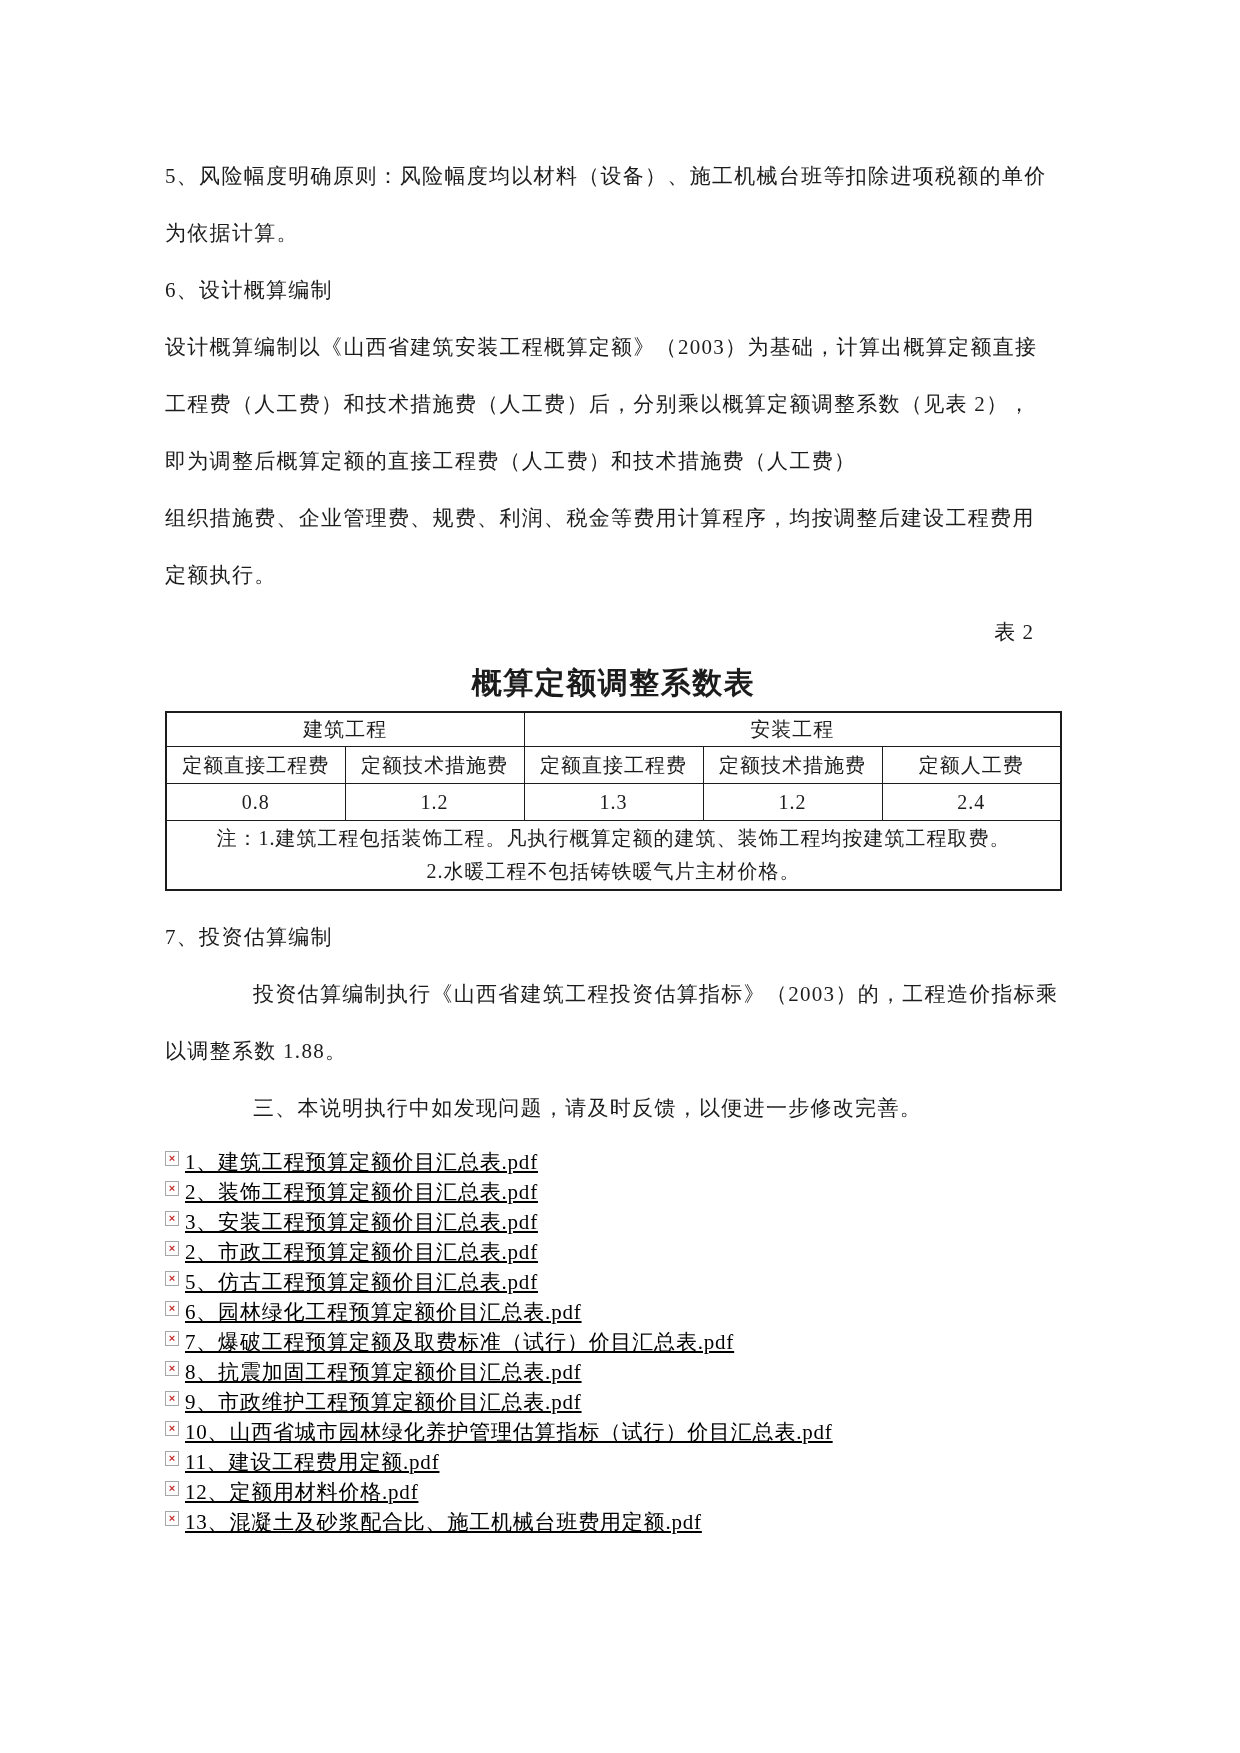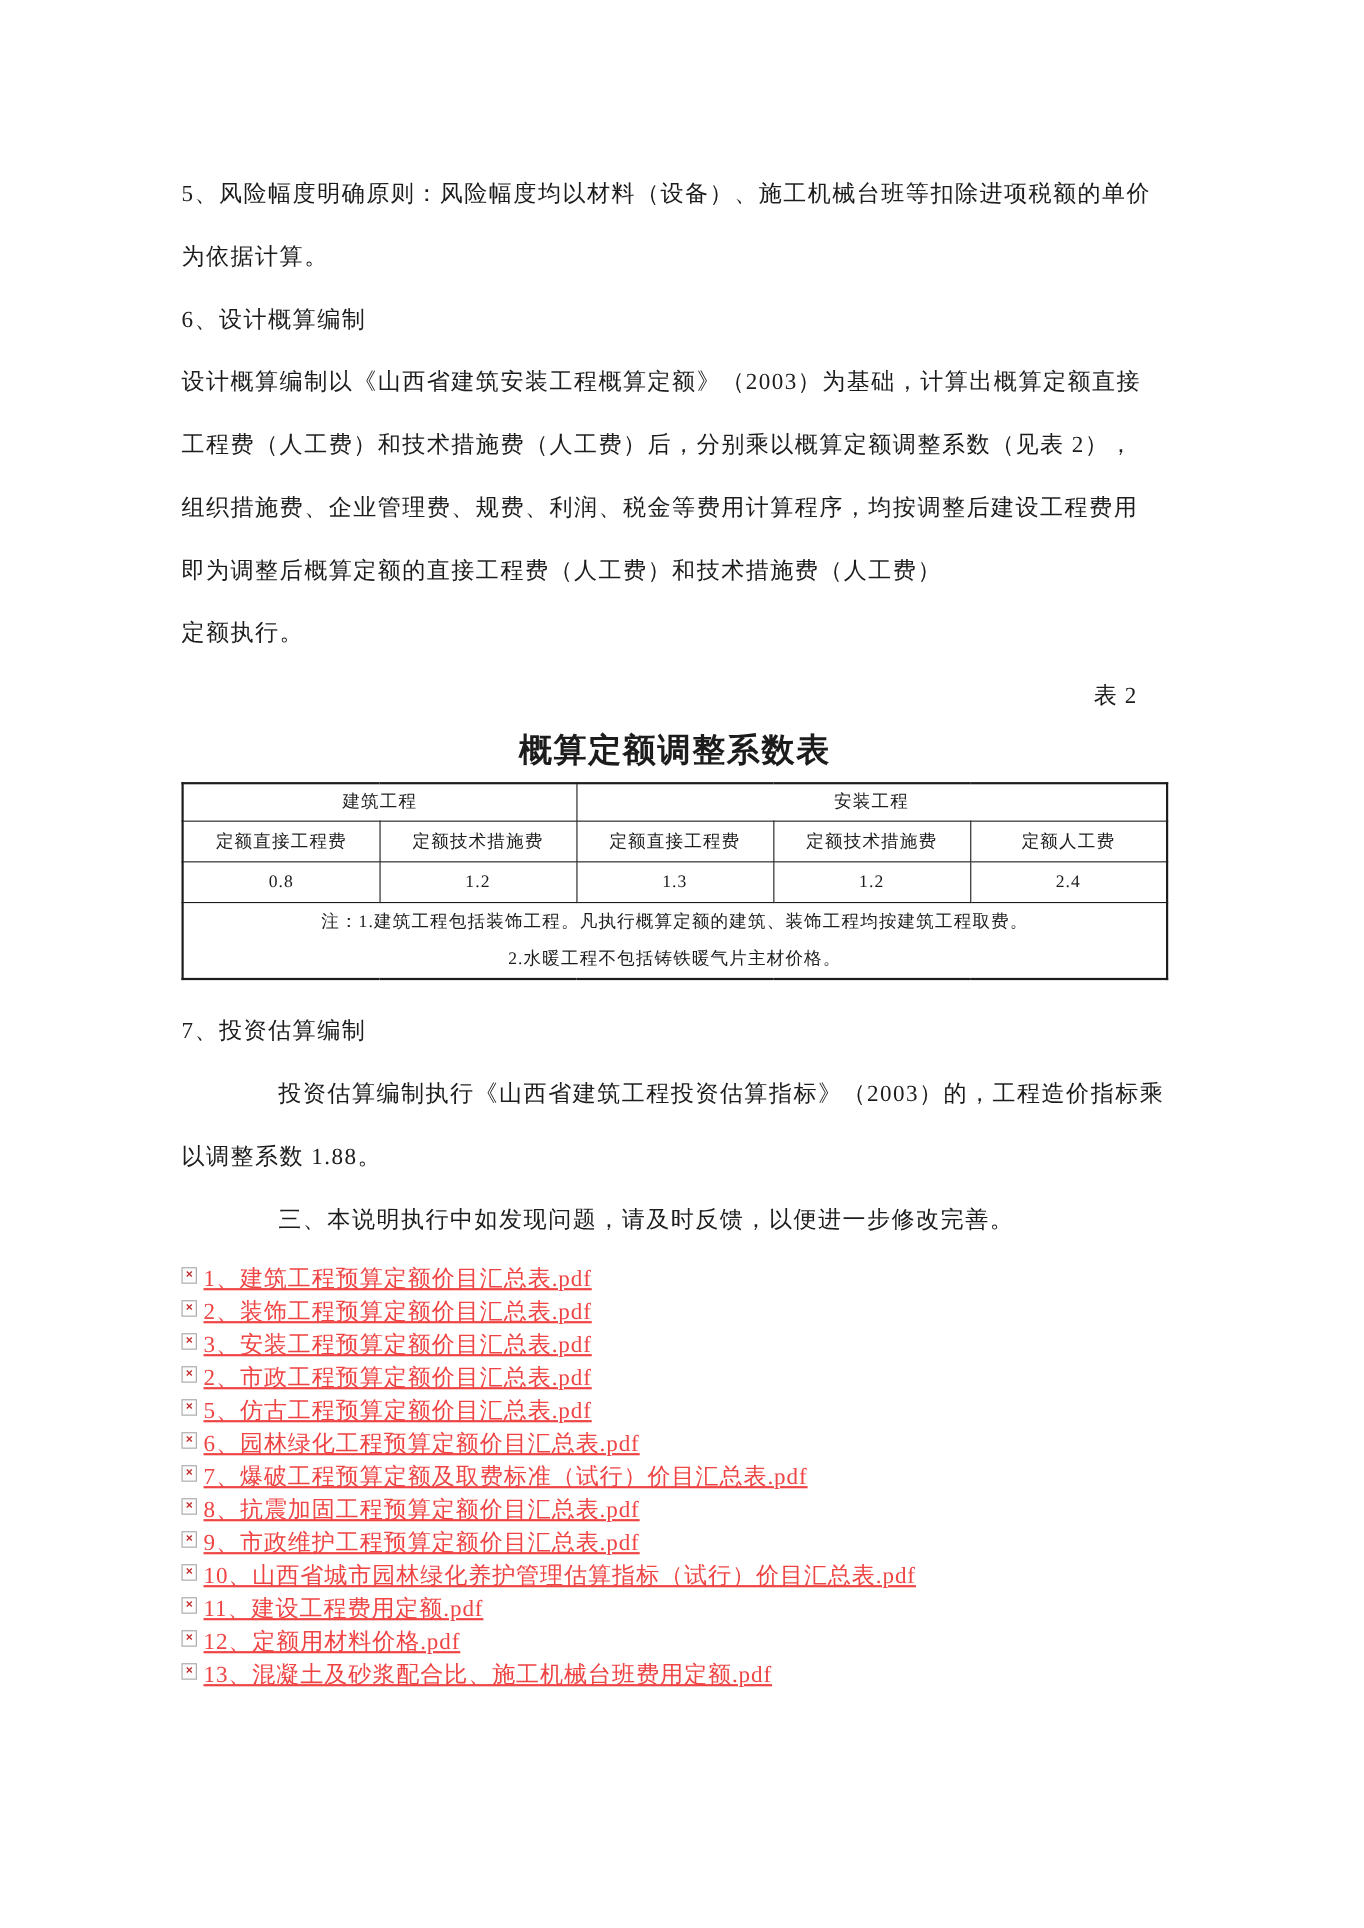--- a/index.html
+++ b/index.html
@@ -50,21 +50,21 @@
   table.coef {
     width: 100%;
     border-collapse: collapse;
     border: 2px solid #1c1c1c;
     margin-top: 6px;
     table-layout: fixed;
   }
   table.coef td {
     border: 1px solid #1c1c1c;
     text-align: center;
-    font-size: 16px;
+    font-size: 20px;
     letter-spacing: 1px;
     padding: 0;
   }
   tr.row-group td   { height: 33px; }
   tr.row-heads td   { height: 36px; }
   tr.row-values td  { height: 36px; }
   td.note-cell      { height: 68px; }
   td.note-cell .note-line {
     line-height: 33px;
     height: 33px;
@@ -91,39 +91,39 @@
   }
   .broken-icon .x-glyph {
     display: block;
     font-family: "Liberation Sans", "DejaVu Sans", sans-serif;
     font-size: 11px;
     font-weight: bold;
     line-height: 13px;
     color: #c43030;
   }
   a.attachment {
-    color: #ef4444;
+    color: #000000;
     text-decoration: underline;
     font-size: 21px;
     letter-spacing: 0.8px;
     cursor: pointer;
   }
 </style>
 </head>
 <body>
 
 <div class="page">
 
   <div class="line">5、风险幅度明确原则：风险幅度均以材料（设备）、施工机械台班等扣除进项税额的单价</div>
   <div class="line">为依据计算。</div>
   <div class="line">6、设计概算编制</div>
   <div class="line">设计概算编制以《山西省建筑安装工程概算定额》（2003）为基础，计算出概算定额直接</div>
   <div class="line">工程费（人工费）和技术措施费（人工费）后，分别乘以概算定额调整系数（见表 2），</div>
+  <div class="line">即为调整后概算定额的直接工程费（人工费）和技术措施费（人工费）</div>
   <div class="line">组织措施费、企业管理费、规费、利润、税金等费用计算程序，均按调整后建设工程费用</div>
-  <div class="line">即为调整后概算定额的直接工程费（人工费）和技术措施费（人工费）</div>
   <div class="line">定额执行。</div>
 
   <div class="table-label">表 2</div>
   <div class="table-title">概算定额调整系数表</div>
 
   <table class="coef">
     <colgroup>
       <col style="width:20%">
         <col style="width:20%">
         <col style="width:20%">

